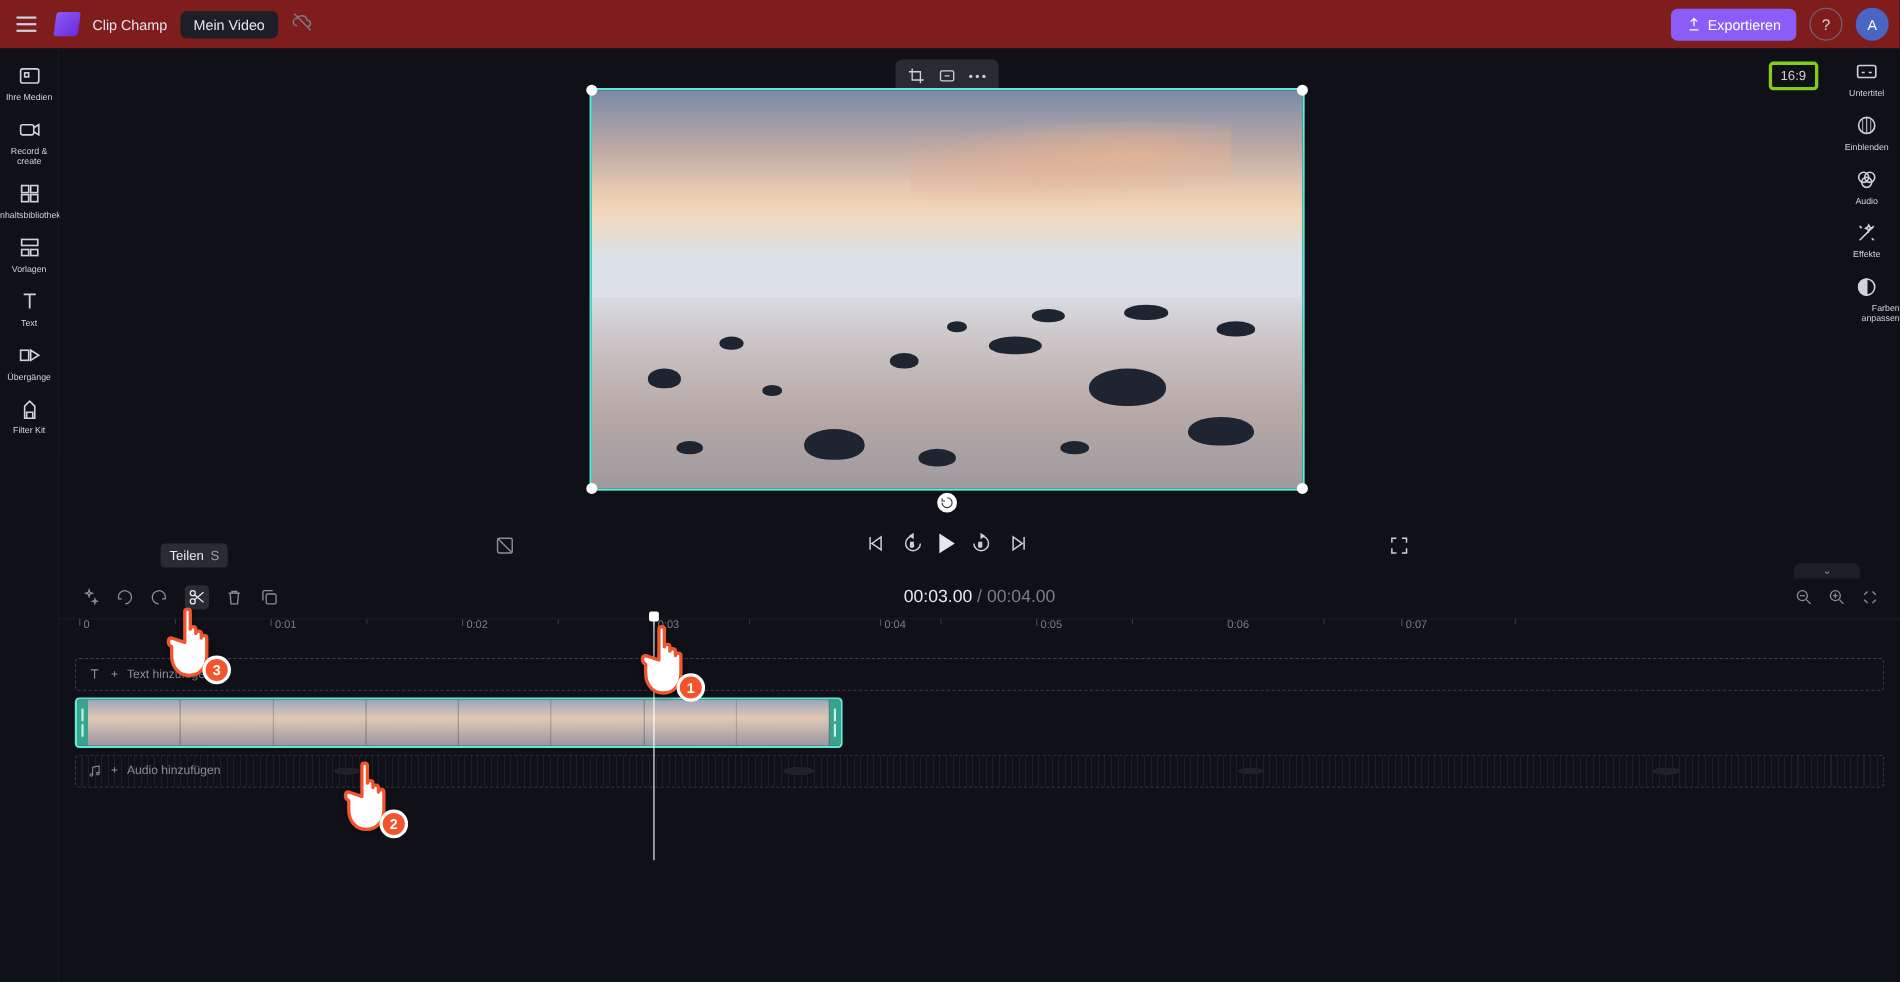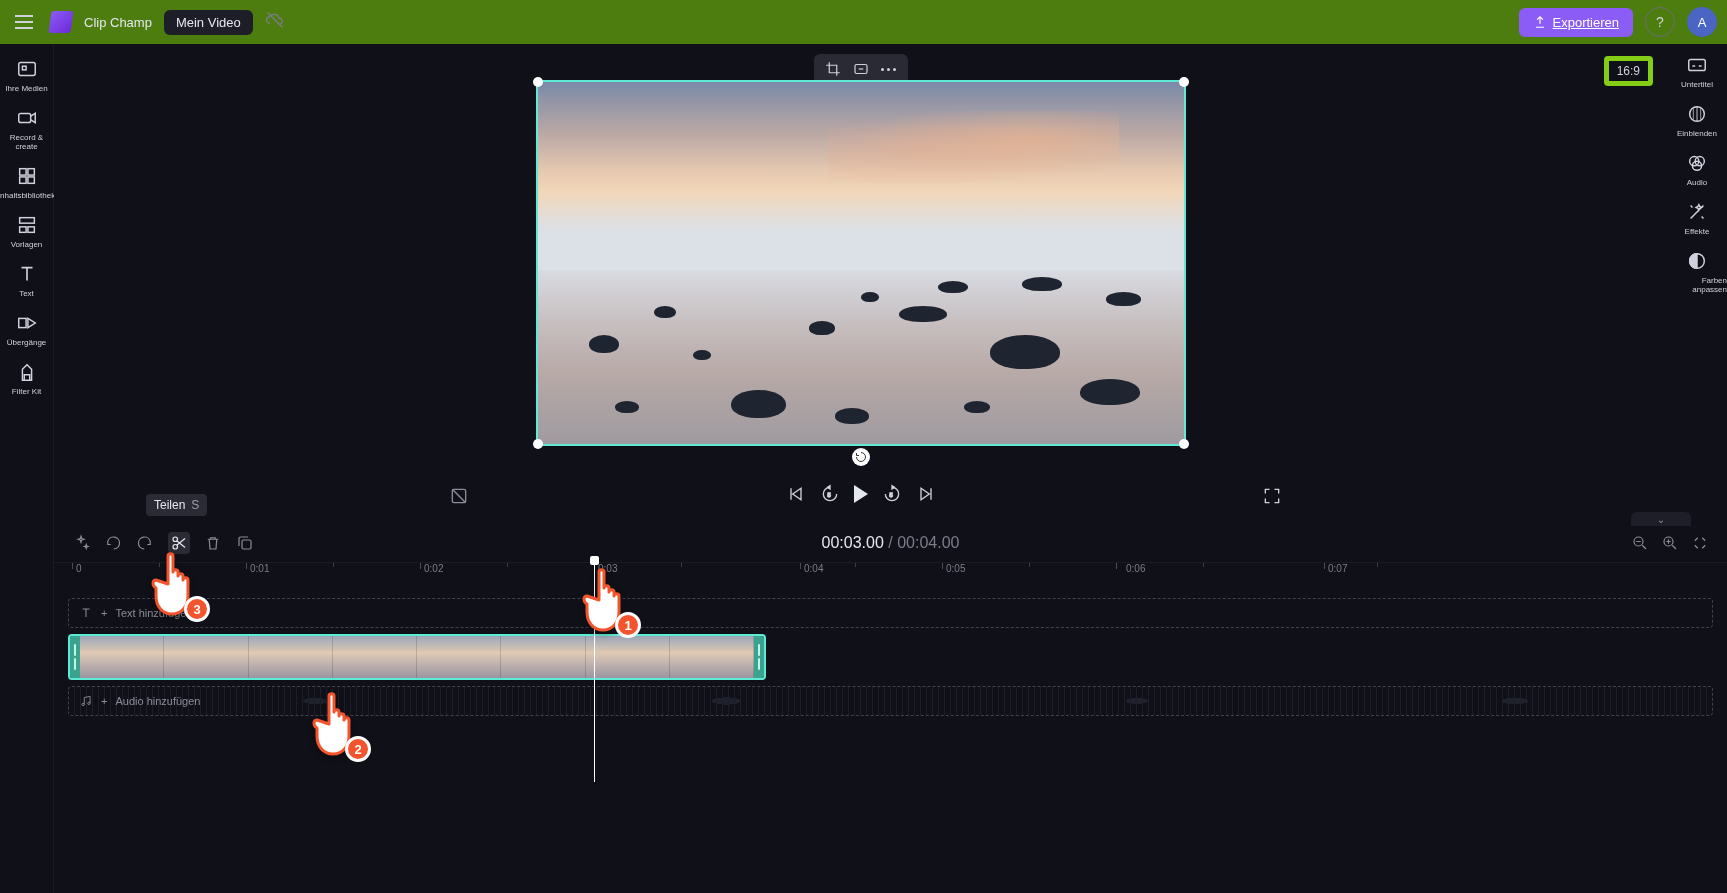--- a/index.html
+++ b/index.html
@@ -1,27 +1,27 @@
 <!DOCTYPE html>
 <html><head>
 <meta charset="utf-8">
 <style>
   * { margin: 0; padding: 0; box-sizing: border-box; font-family: -apple-system, BlinkMacSystemFont, "Segoe UI", Arial, sans-serif; }
   html, body { width: 100%; height: 100%; background: #101018; color: #cfd2dc; overflow: hidden; }
 
   
-  .topbar { position: absolute; top: 0; left: 0; right: 0; height: 44px; display: flex; align-items: center; padding: 0 10px; gap: 12px; background: #4d7c0f; }
+  .topbar { position: absolute; top: 0; left: 0; right: 0; height: 44px; display: flex; align-items: center; padding: 0 10px; gap: 12px; background: #7f1d1d; }
   .hamburger { width: 28px; height: 28px; display: flex; flex-direction: column; justify-content: center; gap: 4px; cursor: pointer; }
   .hamburger span { display: block; height: 2px; background: #cfd2dc; width: 18px; margin: 0 auto; }
   .logo { width: 22px; height: 22px; background: linear-gradient(135deg,#8b5cf6,#6d28d9); border-radius: 3px; transform: skewX(-8deg); }
   .brand { font-size: 13px; color: #e5e7ef; }
   .project-pill { background: #1e1e28; padding: 5px 12px; border-radius: 6px; font-size: 13px; color: #e5e7ef; }
   .sync-icon { color: #7a7d8a; }
   .top-spacer { flex: 1; }
-  .export-btn { display: flex; align-items: center; gap: 6px; background: #8b5cf6; color: #fff; padding: 7px 14px; border-radius: 6px; font-size: 13px; cursor: pointer; text-decoration: underline; }
+  .export-btn { display: flex; align-items: center; gap: 6px; background: #8b5cf6; color: #fff; padding: 7px 14px; border-radius: 6px; font-size: 13px; cursor: pointer; }
   .export-btn svg { width: 14px; height: 14px; }
   .help-icon, .avatar { width: 30px; height: 30px; display: flex; align-items: center; justify-content: center; border-radius: 50%; }
   .help-icon { color: #cfd2dc; border: 1.5px solid #6b6e7a; font-size: 14px; }
   .avatar { background: #4a65c4; color: #fff; font-size: 13px; }
 
   
   .left-sidebar { position: absolute; top: 44px; left: 0; bottom: 0; width: 54px; background: #101018; border-right: 1px solid #1b1b24; display: flex; flex-direction: column; align-items: center; padding-top: 8px; }
   .ls-item { width: 54px; display: flex; flex-direction: column; align-items: center; gap: 4px; padding: 6px 2px 8px; cursor: pointer; }
   .ls-item .icon { width: 22px; height: 22px; color: #cfd2dc; }
   .ls-item .label { font-size: 8px; line-height: 9px; color: #cfd2dc; text-align: center; }
@@ -31,21 +31,21 @@
   .right-sidebar { position: absolute; top: 44px; right: 0; bottom: 0; width: 60px; background: #101018; display: flex; flex-direction: column; align-items: center; padding-top: 10px; gap: 14px; }
   .rs-item { width: 60px; display: flex; flex-direction: column; align-items: center; gap: 4px; cursor: pointer; }
   .rs-item .icon { width: 22px; height: 22px; color: #cfd2dc; }
   .rs-item .label { font-size: 8px; line-height: 9px; color: #cfd2dc; text-align: right; }
   .right-collapse { position: absolute; top: 370px; right: 60px; width: 14px; height: 40px; background: #1e1e28; border-radius: 4px 0 0 4px; display:flex; align-items:center; justify-content:center; color:#8a8d98; font-size:10px;}
 
   
   .canvas-area { position: absolute; top: 44px; left: 54px; right: 60px; height: 480px; background: #101018; }
   .canvas-toolbar { position: absolute; top: 10px; left: 50%; transform: translateX(-50%); display: flex; gap: 10px; align-items: center; background: #2a2a34; border-radius: 6px; padding: 6px 10px; }
   .canvas-toolbar .ct-icon { width: 18px; height: 18px; color: #cfd2dc; cursor: pointer; }
-  .aspect-badge { position: absolute; top: 12px; right: 14px; border: 5px solid #84cc16; border-radius: 4px; padding: 3px 8px; font-size: 12px; color: #cfd2dc; }
+  .aspect-badge { position: absolute; top: 12px; right: 14px; border: 3px solid #84cc16; border-radius: 4px; padding: 3px 8px; font-size: 12px; color: #cfd2dc; }
 
   .preview-frame { position: absolute; top: 36px; left: 50%; transform: translateX(-50%); width: 650px; height: 366px; border: 2px solid #5eead4; background: #2a3340; }
   .preview-frame .handle { position: absolute; width: 10px; height: 10px; background: #fff; border-radius: 50%; }
   .preview-frame .h-tl { left: -5px; top: -5px; }
   .preview-frame .h-tr { right: -5px; top: -5px; }
   .preview-frame .h-bl { left: -5px; bottom: -5px; }
   .preview-frame .h-br { right: -5px; bottom: -5px; }
   .rotate-handle { position: absolute; left: 50%; bottom: -22px; transform: translateX(-50%); width: 18px; height: 18px; background:#fff; border-radius:50%; display:flex;align-items:center;justify-content:center;color:#333;}
 
   
@@ -368,23 +368,23 @@
     <div class="tick" style="left:192px"><span style="margin-left:4px">0:01</span></div>
     <div class="minor" style="left:279px"></div>
     <div class="tick" style="left:366px"><span style="margin-left:4px">0:02</span></div>
     <div class="minor" style="left:453px"></div>
     <div class="tick" style="left:540px"><span style="margin-left:4px">0:03</span></div>
     <div class="minor" style="left:627px"></div>
     <div class="tick" style="left:746px"><span style="margin-left:4px">0:04</span></div>
     <div class="minor" style="left:801px"></div>
     <div class="tick" style="left:888px"><span style="margin-left:4px">0:05</span></div>
     <div class="minor" style="left:975px"></div>
-    <div class="tick" style="left:1062px"><span style="margin-left:10px">0:06</span></div>
+    <div class="tick" style="left:1062px"><span style="margin-left:0">0:06</span></div>
     <div class="minor" style="left:1149px"></div>
-    <div class="tick" style="left:1270px"><span style="margin-left:4px">0:07</span></div>
+    <div class="tick" style="left:1220px"><span style="margin-left:4px">0:07</span></div>
     <div class="minor" style="left:1323px"></div>
   </div>
 
   <div class="tracks" style="position:relative;">
     <div class="track-placeholder">
       <svg class="picon" viewBox="0 0 24 24" fill="none" stroke="currentColor" stroke-width="1.8">
           <path d="M6 5h12M12 5v14"></path>
         </svg>
       <span style="color:#8a8d98">+</span>
       <span>Text hinzufügen</span>

